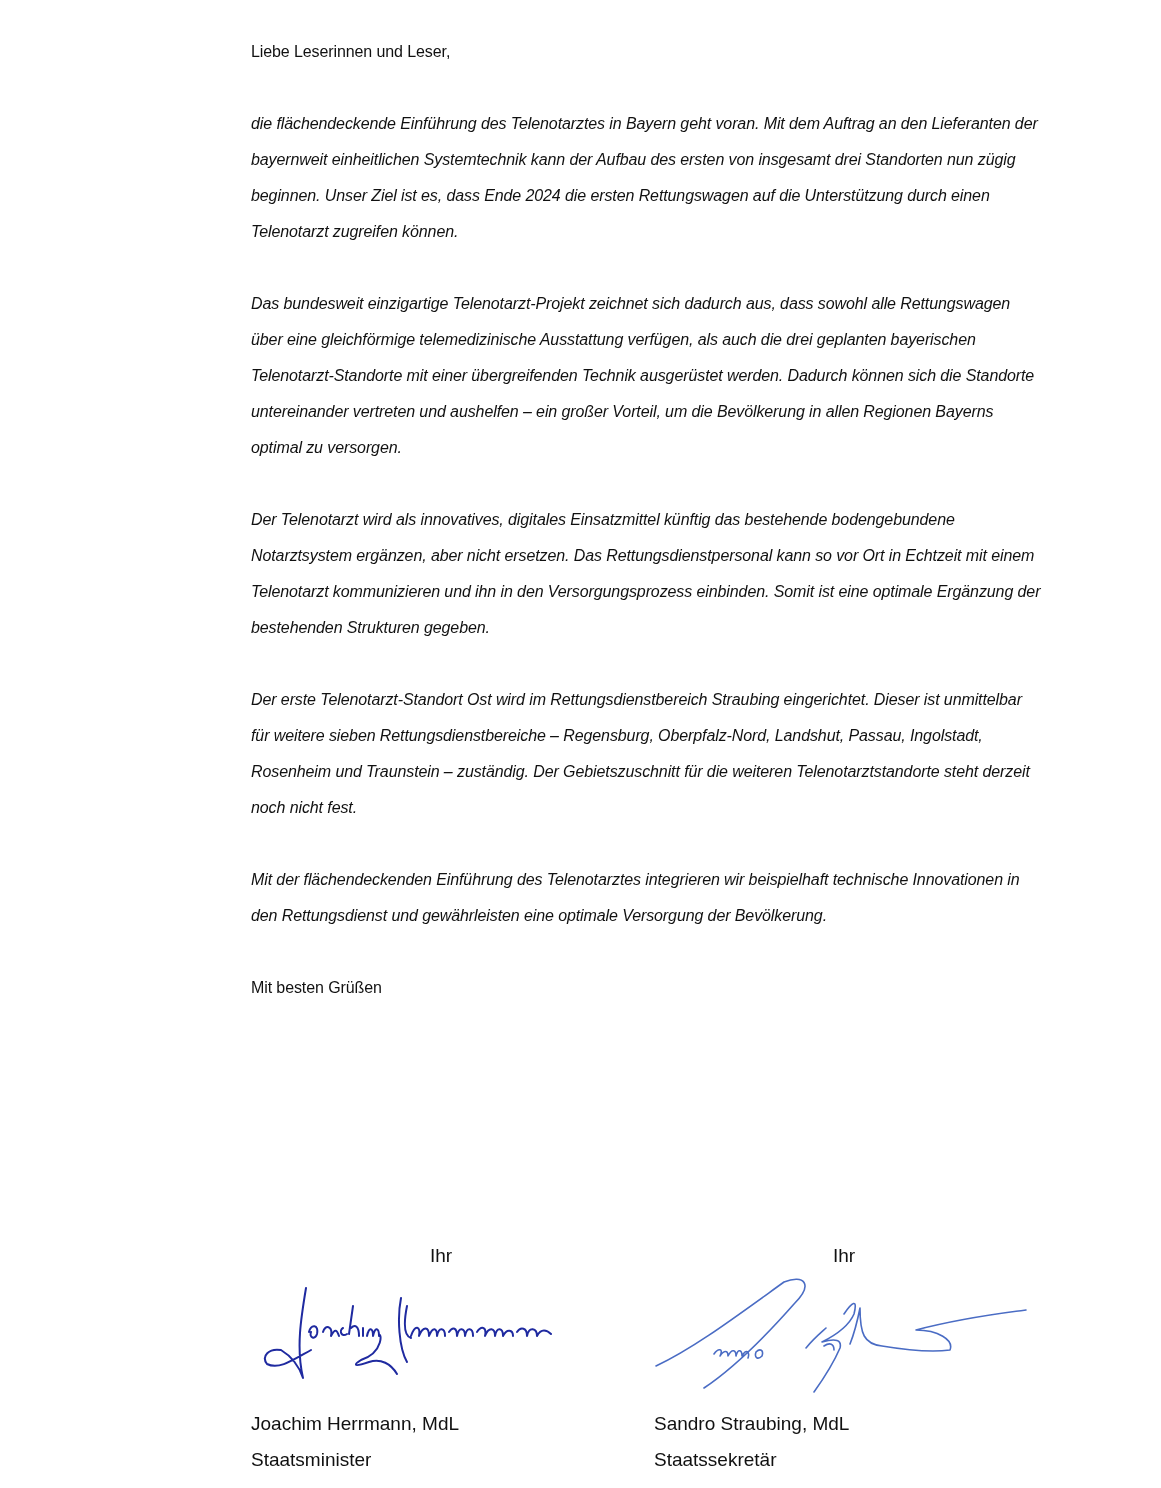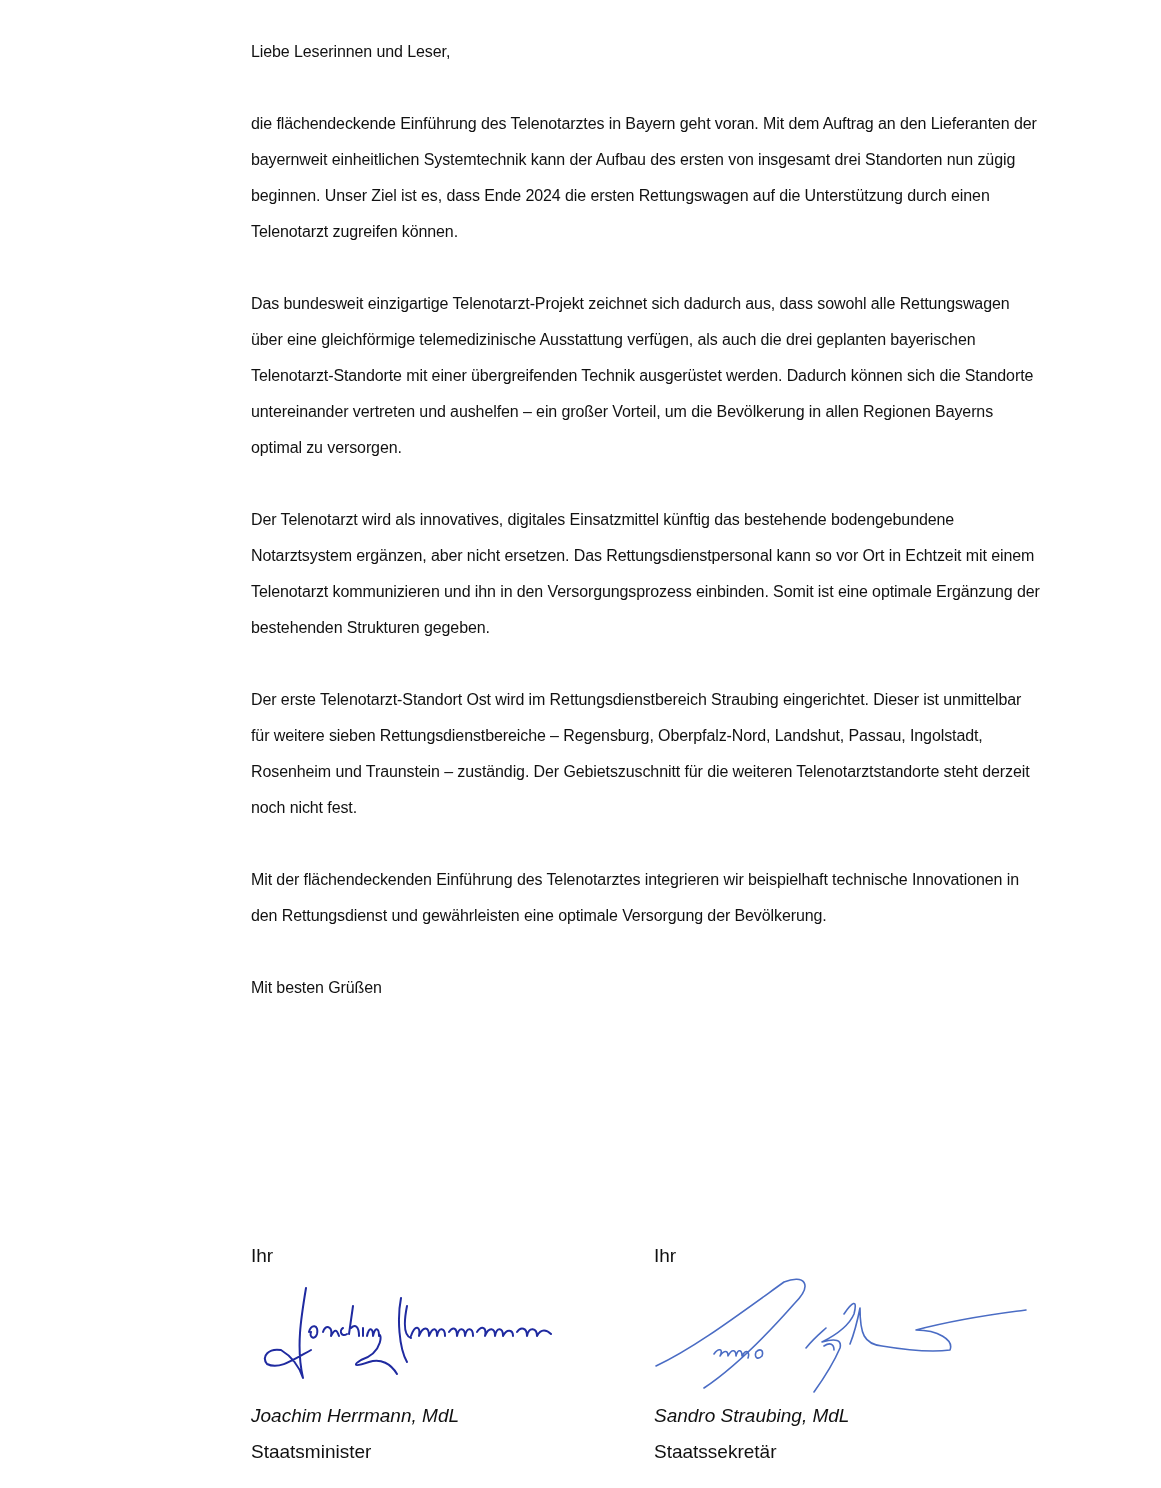--- a/index.html
+++ b/index.html
@@ -18,46 +18,46 @@
     .page {
       position: absolute;
       left: 251px;
       top: 34px;
       width: 790px;
       font-size: 16px;
       line-height: 36px;
       letter-spacing: -0.1px;
     }
     .salutation { margin: 0 0 36px 0; }
-    .para { margin: 12px 0 36px 0; }
+    .para { margin: 12px 0 36px 0; font-style: italic; }
     .closing { margin: 0; }
     .sign-area {
       position: absolute;
       left: 251px;
       top: 1238px;
       width: 800px;
       height: 230px;
       font-size: 19px;
       line-height: 36px;
     }
     .signer {
       position: absolute;
       top: 0;
       width: 380px;
     }
     .signer.left { left: 0; }
     .signer.right { left: 403px; }
-    .ihr { height: 36px; }
+    .ihr { height: 36px; text-align: center; }
     .sig {
       display: block;
       height: 118px;
       margin-top: 4px;
     }
     .sig path { fill: none; stroke-linecap: round; stroke-linejoin: round; }
-    .name-line { margin-top: 2px; font-style: italic; }
+    .name-line { margin-top: 10px; }
   </style>
 </head>
 <body>
 
 <div class="page">
   <p class="salutation">Liebe Leserinnen und Leser,</p>
   <p class="para">die flächendeckende Einführung des Telenotarztes in Bayern geht voran. Mit dem Auftrag an den Lieferanten der bayernweit einheitlichen Systemtechnik kann der Aufbau des ersten von insgesamt drei Standorten nun zügig beginnen. Unser Ziel ist es, dass Ende 2024 die ersten Rettungswagen auf die Unterstützung durch einen Telenotarzt zugreifen können.</p>
   <p class="para">Das bundesweit einzigartige Telenotarzt-Projekt zeichnet sich dadurch aus, dass sowohl alle Rettungswagen über eine gleichförmige telemedizinische Ausstattung verfügen, als auch die drei geplanten bayerischen Telenotarzt-Standorte mit einer übergreifenden Technik ausgerüstet werden. Dadurch können sich die Standorte untereinander vertreten und aushelfen – ein großer Vorteil, um die Bevölkerung in allen Regionen Bayerns optimal zu versorgen.</p>
   <p class="para">Der Telenotarzt wird als innovatives, digitales Einsatzmittel künftig das bestehende bodengebundene Notarztsystem ergänzen, aber nicht ersetzen. Das Rettungsdienstpersonal kann so vor Ort in Echtzeit mit einem Telenotarzt kommunizieren und ihn in den Versorgungsprozess einbinden. Somit ist eine optimale Ergänzung der bestehenden Strukturen gegeben.</p>
   <p class="para">Der erste Telenotarzt-Standort Ost wird im Rettungsdienstbereich Straubing eingerichtet. Dieser ist unmittelbar für weitere sieben Rettungsdienstbereiche – Regensburg, Oberpfalz-Nord, Landshut, Passau, Ingolstadt, Rosenheim und Traunstein – zuständig. Der Gebietszuschnitt für die weiteren Telenotarztstandorte steht derzeit noch nicht fest.</p>

